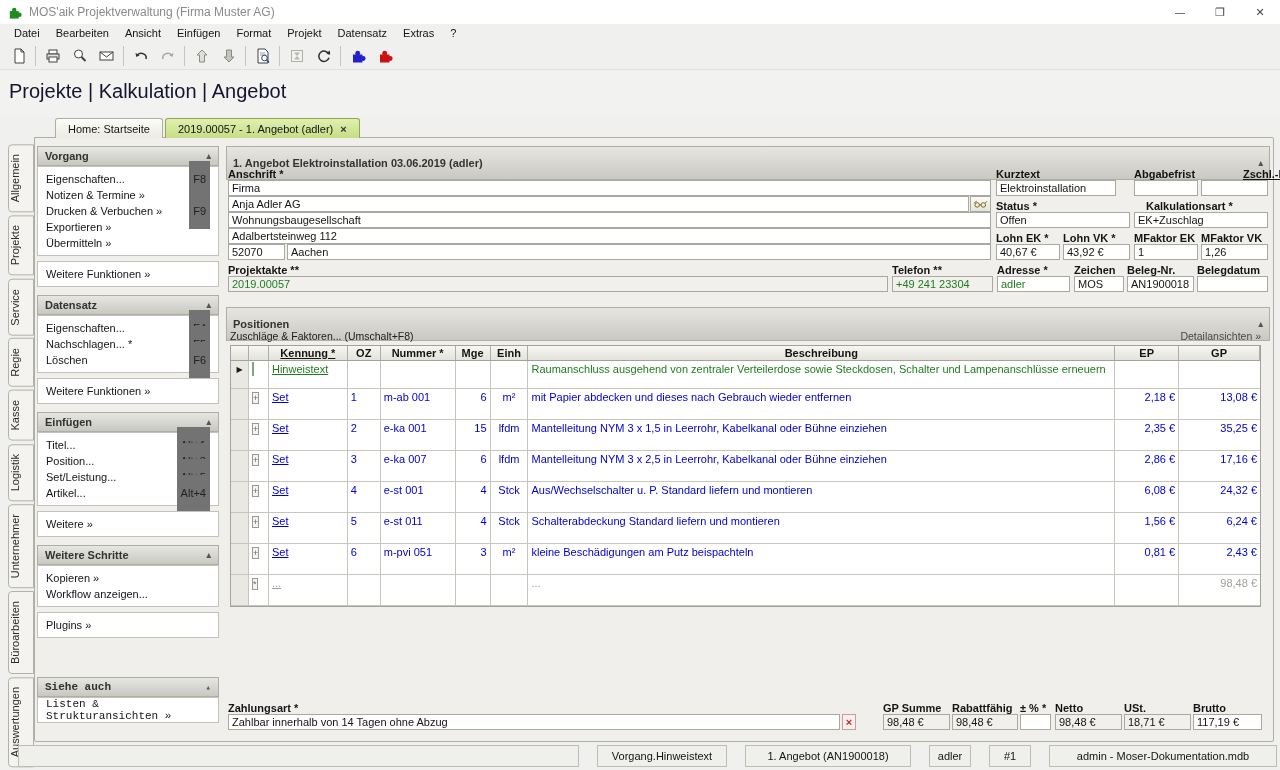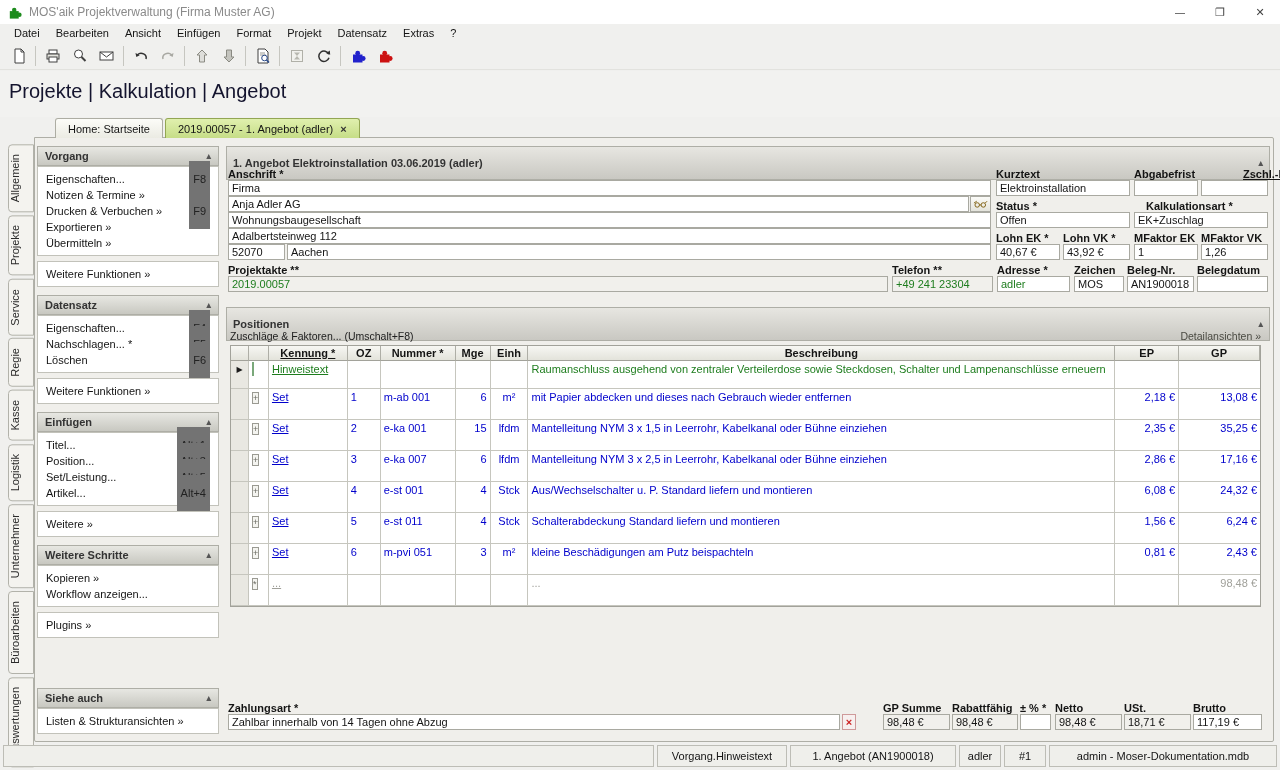--- a/index.html
+++ b/index.html
@@ -82,21 +82,21 @@
   .chk { width:11px; height:11px; border:1px solid #7aa87a; background:#c9eec9; margin:2px auto 0; }
   .xbox { width:11px; height:11px; border:1px solid #9a9a92; background:#f4f4f0; color:#6a6a62; font-size:9px; line-height:9px; text-align:center; margin:2px auto 0; }
   .xplus::before { content:"+"; } .xstar::before { content:"*"; }
 
   
   .redx { position:absolute; width:14px; height:16px; border:1px solid #cf9a9a; background:#f7f0ef; display:flex; align-items:center; justify-content:center; }
   .redx::before { content:"×"; color:#cc2222; font-weight:bold; font-size:11px; }
 
   
   .statusbar { position:absolute; left:3px; right:3px; bottom:3px; height:22px; display:flex; gap:3px; }
-  .sb-seg { border:1px solid #bdbdb6; background:#efefeb; display:flex; align-items:center; justify-content:center; padding:0 20px; white-space:nowrap; }
+  .sb-seg { border:1px solid #bdbdb6; background:#efefeb; display:flex; align-items:center; justify-content:center; padding:0 20px; white-space:nowrap;margin-left:15px; }
   .sb-fill { flex:1; }
 </style>
 </head>
 <body>
 
 <div class="screen">
 
   <div class="titlebar">
     <svg width="15" height="15" viewBox="0 0 16 16">
         <rect x="3" y="6.5" width="9.5" height="8" fill="#1e8c1e"></rect>
@@ -344,21 +344,21 @@
             <span>Workflow anzeigen...</span>
           </div>
       </div>
       <div class="pbox">
         <div class="menu-row">
             <span>Plugins »</span>
           </div>
       </div>
     </div>
 
-    <div class="section" style="margin-top:auto; margin-bottom:4px;">
+    <div class="section" style="margin-top:auto; margin-bottom:15px;font-family:Liberation Mono, monospace;">
       <div class="sec-head">
           <span>Siehe auch</span>
           <span class="arr arr-up"></span>
         </div>
       <div class="pbox">
         <div class="menu-row">
             <span>Listen &amp; Strukturansichten »</span>
           </div>
       </div>
     </div>
@@ -379,21 +379,21 @@
           <circle cx="11" cy="7" r="2.4" fill="none" stroke="#806010"></circle>
           <path d="M6.9 7h1.7M1 5l3-2M13 5l2-2" fill="none" stroke="#806010"></path>
         </svg>
       </div>
     <div class="inp" style="left:2px; top:66px; width:763px;">Wohnungsbaugesellschaft</div>
     <div class="inp" style="left:2px; top:82px; width:763px;">Adalbertsteinweg 112</div>
     <div class="inp" style="left:2px; top:98px; width:57px;">52070</div>
     <div class="inp" style="left:61px; top:98px; width:704px;">Aachen</div>
 
     <div class="lbl" style="left:770px; top:22px;">Kurztext</div>
-    <div class="inp" style="left:770px; top:34px; width:134px;">Elektroinstallation</div>
+    <div class="inp" style="left:770px; top:34px; width:120px;">Elektroinstallation</div>
     <div class="lbl" style="left:908px; top:22px;">Abgabefrist</div>
     <div class="inp" style="left:908px; top:34px; width:64px;"></div>
     <div class="lbl" style="left:1017px; top:22px;text-decoration:underline;">Zschl.-Frist</div>
     <div class="inp" style="left:975px; top:34px; width:67px;"></div>
 
     <div class="lbl" style="left:770px; top:54px;">Status *</div>
     <div class="inp" style="left:770px; top:66px; width:134px;">Offen</div>
     <div class="lbl" style="left:908px; top:54px;padding-left:12px;">Kalkulationsart *</div>
     <div class="inp" style="left:908px; top:66px; width:134px;">EK+Zuschlag</div>
 

